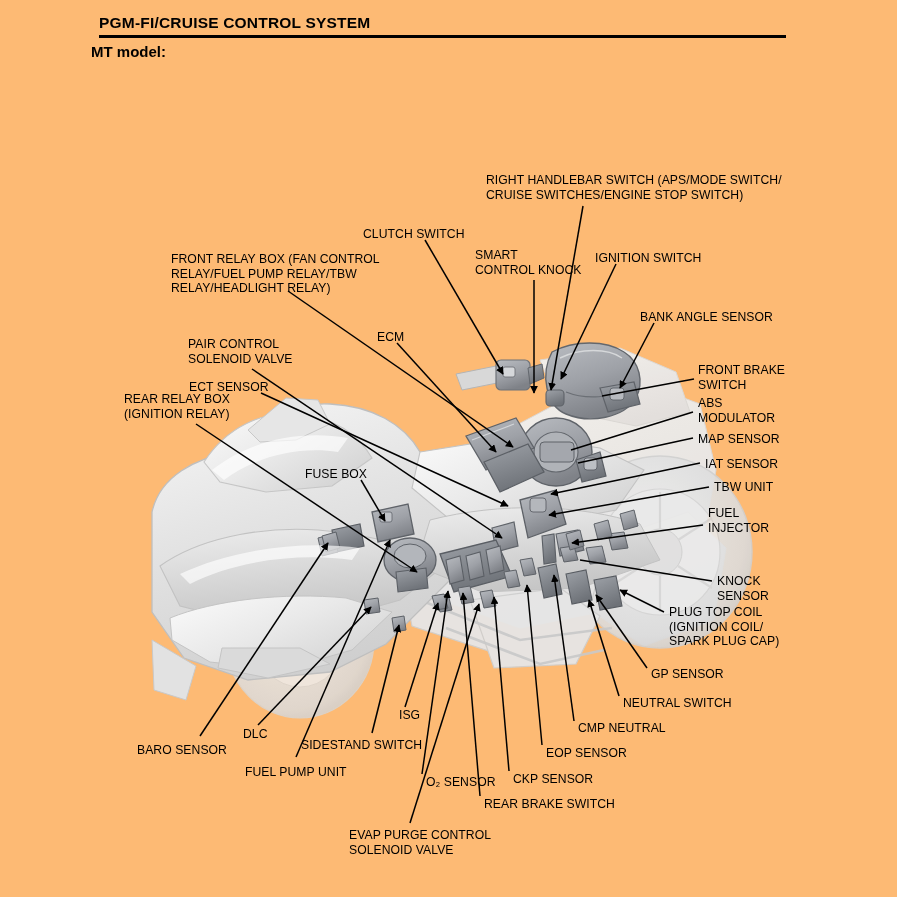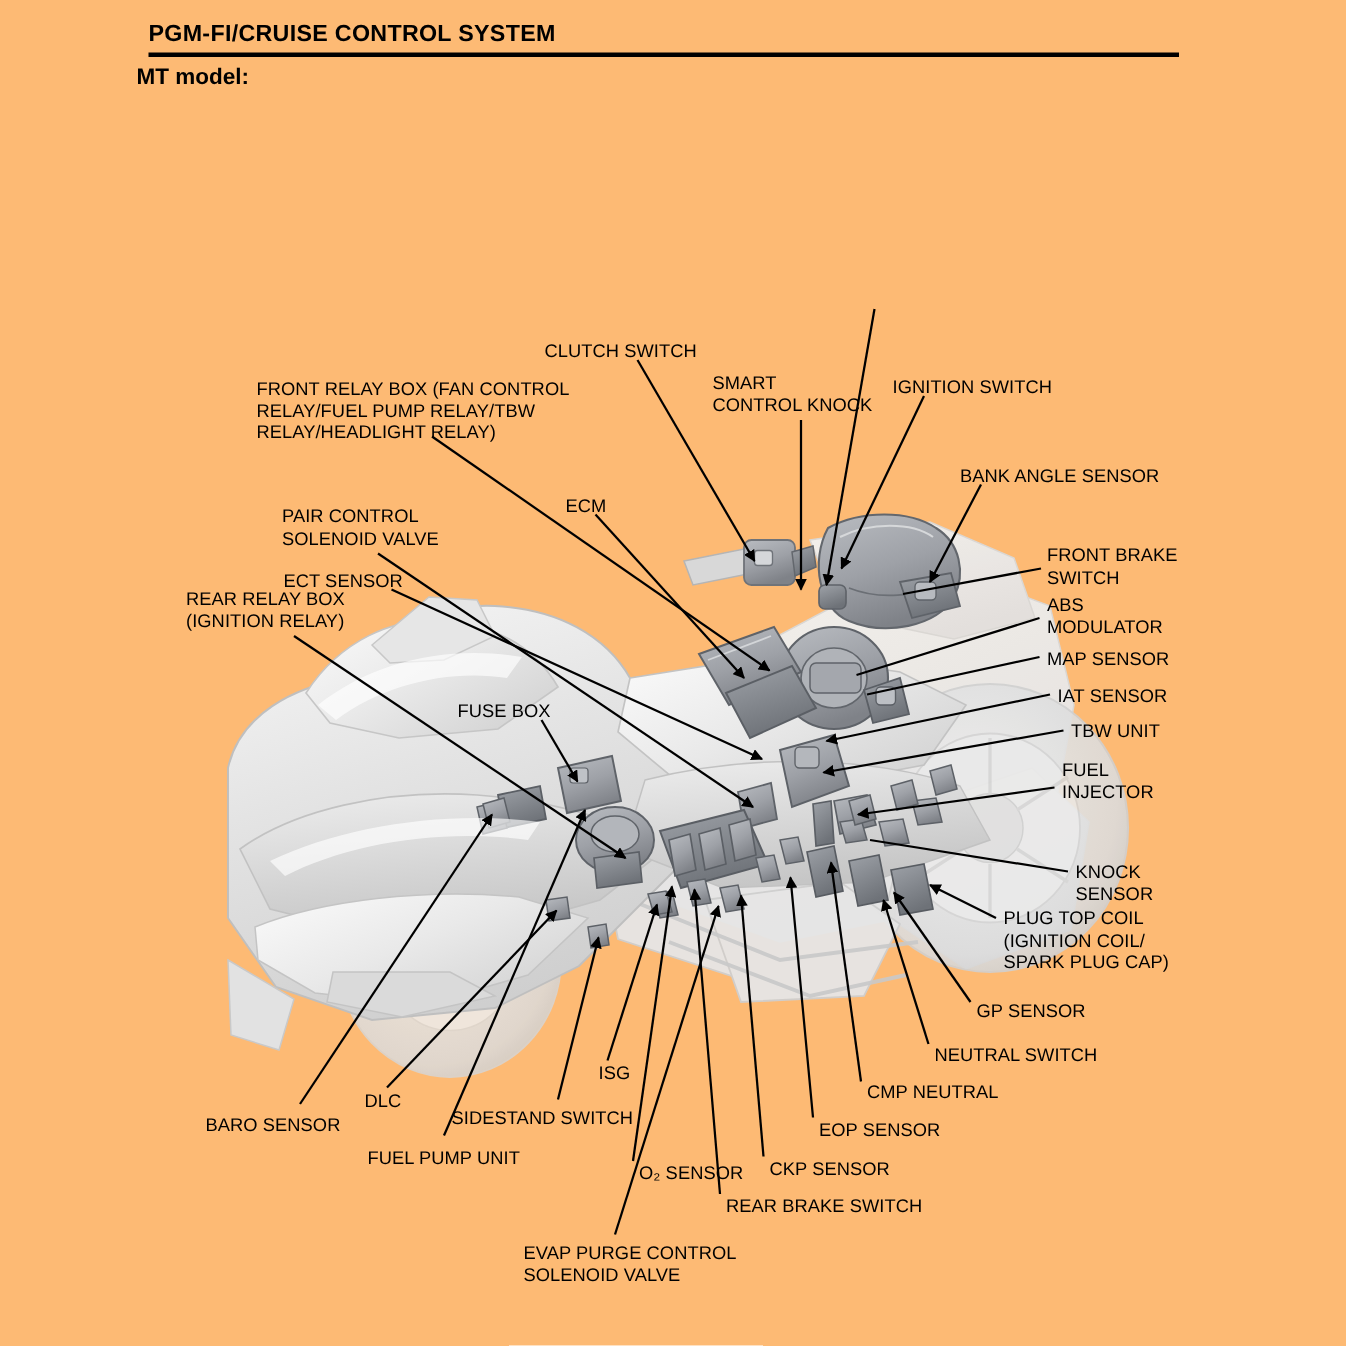--- a/index.html
+++ b/index.html
@@ -310,21 +310,21 @@
       <line x1="422" y1="774" x2="448" y2="591" stroke="#000000" stroke-width="1.5" marker-end="url(#arrowL)"></line>
       <line x1="410" y1="823" x2="479" y2="604" stroke="#000000" stroke-width="1.5" marker-end="url(#arrowL)"></line>
       <line x1="405" y1="707" x2="438" y2="603" stroke="#000000" stroke-width="1.5" marker-end="url(#arrowL)"></line>
       <line x1="372" y1="733" x2="399" y2="625" stroke="#000000" stroke-width="1.5" marker-end="url(#arrowL)"></line>
       <line x1="296" y1="757" x2="390" y2="540" stroke="#000000" stroke-width="1.5" marker-end="url(#arrowL)"></line>
       <line x1="258" y1="725" x2="371" y2="607" stroke="#000000" stroke-width="1.5" marker-end="url(#arrowL)"></line>
       <line x1="200" y1="736" x2="328" y2="543" stroke="#000000" stroke-width="1.5" marker-end="url(#arrowL)"></line>
     </svg>
 
   <div id="callouts">
-      <div class="callout" style="left: 486px; top: 173px;"></div>
+      <div class="callout" style="left: 486px; top: 173px;"><div>RIGHT HANDLEBAR SWITCH (APS/MODE SWITCH/</div><div>CRUISE SWITCHES/ENGINE STOP SWITCH)</div></div>
       <div class="callout" style="left: 363px; top: 227px;"><div>CLUTCH SWITCH</div></div>
       <div class="callout" style="left: 171px; top: 252px;"><div>FRONT RELAY BOX (FAN CONTROL</div><div>RELAY/FUEL PUMP RELAY/TBW</div><div>RELAY/HEADLIGHT RELAY)</div></div>
       <div class="callout" style="left: 475px; top: 248px;"><div>SMART</div><div>CONTROL KNOCK</div></div>
       <div class="callout" style="left: 595px; top: 251px;"><div>IGNITION SWITCH</div></div>
       <div class="callout" style="left: 640px; top: 310px;"><div>BANK ANGLE SENSOR</div></div>
       <div class="callout" style="left: 188px; top: 337px;"><div>PAIR CONTROL</div><div>SOLENOID VALVE</div></div>
       <div class="callout" style="left: 377px; top: 330px;"><div>ECM</div></div>
       <div class="callout" style="left: 189px; top: 380px;"><div>ECT SENSOR</div></div>
       <div class="callout" style="left: 124px; top: 392px;"><div>REAR RELAY BOX</div><div>(IGNITION RELAY)</div></div>
       <div class="callout" style="left: 698px; top: 363px;"><div>FRONT BRAKE</div><div>SWITCH</div></div>

